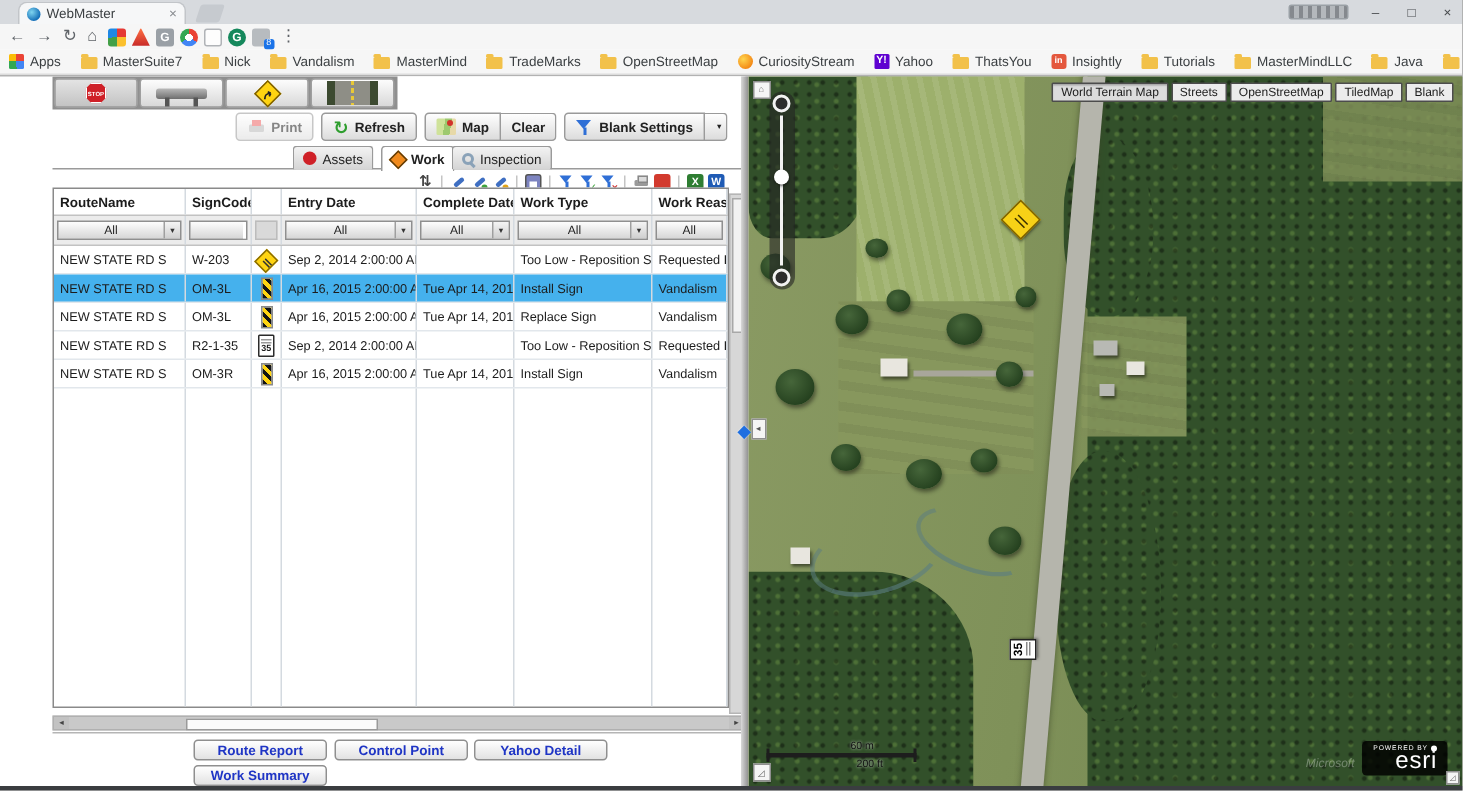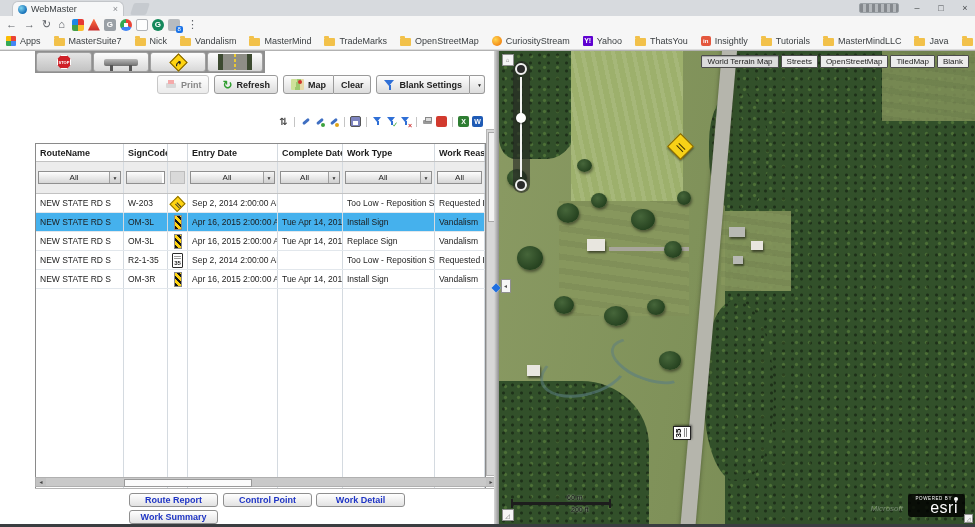--- a/index.html
+++ b/index.html
@@ -141,29 +141,29 @@
                     border-right:4.5px solid transparent; border-top:5px solid #2f6fd6; }
   .mi-fun::after { content:""; position:absolute; left:4.5px; top:5px; width:2px; height:4px; background:#2f6fd6; }
   .mi-fun.chk b,.mi-fun.clr b { position:absolute; right:-1px; bottom:-2px; font-size:7px; }
   .mi-fun.chk b { color:#2e9e2e; } .mi-fun.clr b { color:#c33; }
   .mi-printer { background:none; position:relative; }
   .mi-printer::before { content:""; position:absolute; left:1px; top:4px; width:9px; height:4px; background:#9a9a9a; border-radius:1px; }
   .mi-printer::after { content:""; position:absolute; left:3px; top:1px; width:5px; height:3px; background:#dcdcdc; border:1px solid #888; }
   .mi-pdf { background:#d23a2e; } .mi-xls { background:#2e7d32; } .mi-doc { background:#1f5bb5; }
   .mi-sep { width:1px; height:10px; background:#c4c4c4; margin:0 2px; }
 
-  .grid { position:absolute; left:0; top:92px; width:451px; height:347px; border:1px solid #8a8a8a;
+  .grid { position:absolute; left:0; top:74px; width:451px; height:347px; border:1px solid #8a8a8a;
           display:flex; flex-direction:column; font-size:8.5px; color:#1c1c1c; background:#fff;justify-content:flex-end; }
   .grow { display:flex; width:100%; }
   .c0{width:88px;} .c1{width:44px;} .c2{width:20px;} .c3{width:90px;} .c4{width:65px;} .c5{width:92px;} .c6{flex:1;}
   .cell { border-right:1px solid #d4dae0; padding:0 4px; display:flex; align-items:center;
           overflow:hidden; white-space:nowrap; }
   .ghead { height:18px; border-bottom:1px solid #c2c2c2; }
   .ghead .cell { font-weight:bold; font-size:9px; }
-  .gfilter { height:32px; border-bottom:1px solid #c2c2c2; background:#ececec; }
+  .gfilter { height:20px; border-bottom:1px solid #c2c2c2; background:#ececec; }
   .gfilter .cell { padding:1px 2px; }
   .dd { flex:1; height:13px; border:1px solid #8f8f8f; background:linear-gradient(180deg,#fdfdfd,#d6d6d6);
         display:flex; align-items:center; overflow:hidden; }
   .dd .lbl { flex:1; text-align:center; font-size:8px; }
   .dd .lbl.left { text-align:left; padding-left:3px; }
   .dd .arr { width:11px; align-self:stretch; border-left:1px solid #9f9f9f; font-size:5px; color:#333;
              display:flex; align-items:center; justify-content:center; background:linear-gradient(180deg,#f4f4f4,#cfcfcf); }
   .gfilter .c2 .blank { flex:1; height:13px; background:#d9d9d9; border:1px solid #bcbcbc; }
   .drow { height:19px; border-bottom:1px solid #e2e7ec; }
   .drow.sel { background:#45b1ed; }
@@ -422,20 +422,34 @@
           <div class="abtn">
               <span class="icon-funnel"></span>
               <span>Blank Settings</span>
             </div>
           <div class="abtn dd-arrow-btn">
               <span style="font-size:5px">▼</span>
             </div>
         </div>
       </div>
 
+      <div class="tab-row">
+        <div class="vtab" style="left:160px">
+            <span class="mini-stop"></span>
+            <span>Assets</span>
+          </div>
+        <div class="vtab active" style="left:219px">
+            <span class="mini-diamond"></span>
+            <span>Work</span>
+          </div>
+        <div class="vtab" style="left:266px">
+            <span class="mini-mag"></span>
+            <span>Inspection</span>
+          </div>
+      </div>
 
       <div class="iconstrip">
         <span class="mi mi-sort">⇅</span>
         <span class="mi-sep"></span>
         <span class="mi mi-wrench"></span>
         <span class="mi mi-wrench g"></span>
         <span class="mi mi-wrench y"></span>
         <span class="mi-sep"></span>
         <span class="mi mi-save"></span>
         <span class="mi-sep"></span>
@@ -583,21 +597,21 @@
 
       <div class="hscroll">
         <span class="harr">◄</span>
         <div class="hthumb"></div>
         <span class="harr right">►</span>
       </div>
 
       <div class="reportbar">
         <div class="rbtn" style="left:94px; top:4px; width:89px">Route Report</div>
         <div class="rbtn" style="left:188px; top:4px; width:89px">Control Point</div>
-        <div class="rbtn" style="left:281px; top:4px; width:89px">Work Detail</div>
+        <div class="rbtn" style="left:281px; top:4px; width:89px">Yahoo Detail</div>
         <div class="rbtn" style="left:94px; top:21px; width:89px">Work Summary</div>
       </div>
     </div>
 
     <div class="splitter">
       <span class="split-handle">◆</span>
     </div>
 
     <div class="map">
 

